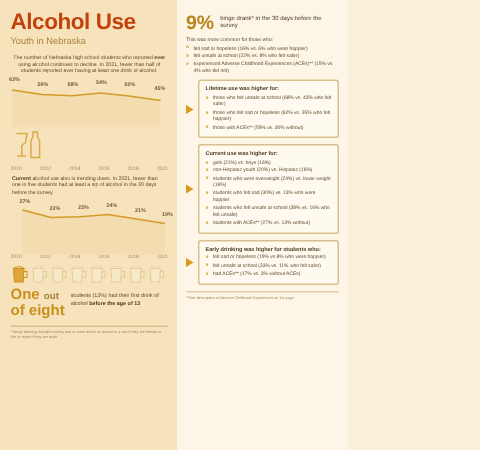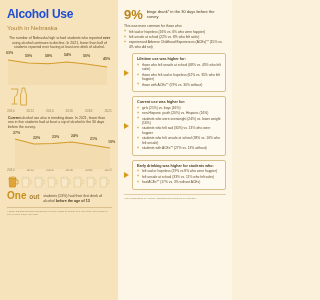--- a/index.html
+++ b/index.html
@@ -13,22 +13,22 @@
 
   
   .left{
     width:118px;height:300px;position:relative;
     background:#f7e3bb;
     box-sizing:border-box;
     padding:0;
   }
   .title-block{padding:7px 6px 0 7px;}
   .title{
-    font-size:12px;line-height:15px;font-weight:bold;
-    color:#1d4ed8;letter-spacing:-0.3px;
+    font-size:15px;line-height:15px;font-weight:bold;
+    color:#c2410c;letter-spacing:-0.3px;
   }
   .subtitle{
     font-size:6.2px;line-height:8px;color:#a9823c;margin-top:2px;
   }
   .intro{
     margin:4px 6px 0 7px;
     font-size:3.5px;line-height:4.6px;
     text-align:center;color:#5c4a2c;
   }
   .intro .bold{font-weight:bold;}
@@ -235,20 +235,21 @@
         <path d="M2,3 L9,3 L8.4,12 L2.6,12 Z" fill="#f7e8c8" stroke="#e3cb99" stroke-width="0.7"></path>
         <path d="M9,5 L11,5 L11,9 L8.8,9" fill="none" stroke="#e3cb99" stroke-width="0.7"></path>
         <path d="M2,3 Q3,1.4 4.4,2.2 Q5.6,1 7,2.2 Q8.6,1.6 9,3 Z" fill="#fbf3e2" stroke="#e3cb99" stroke-width="0.6"></path>
       </svg>
     </div>
 
     <div class="oneout">
       <div class="oneout-big">
         <span>One</span>
         <span class="sm">out</span><br>
+        <span>of eight</span>
       </div>
       <div class="oneout-txt">
         <span>students (13%) had their first drink of alcohol </span><b>before the age of 13</b>
       </div>
     </div>
 
     <div class="footnote">* Binge drinking includes having four or more drinks of alcohol in a row if they are female or five or more if they are male.</div>
   </div>
 
   <div class="divider"></div>

